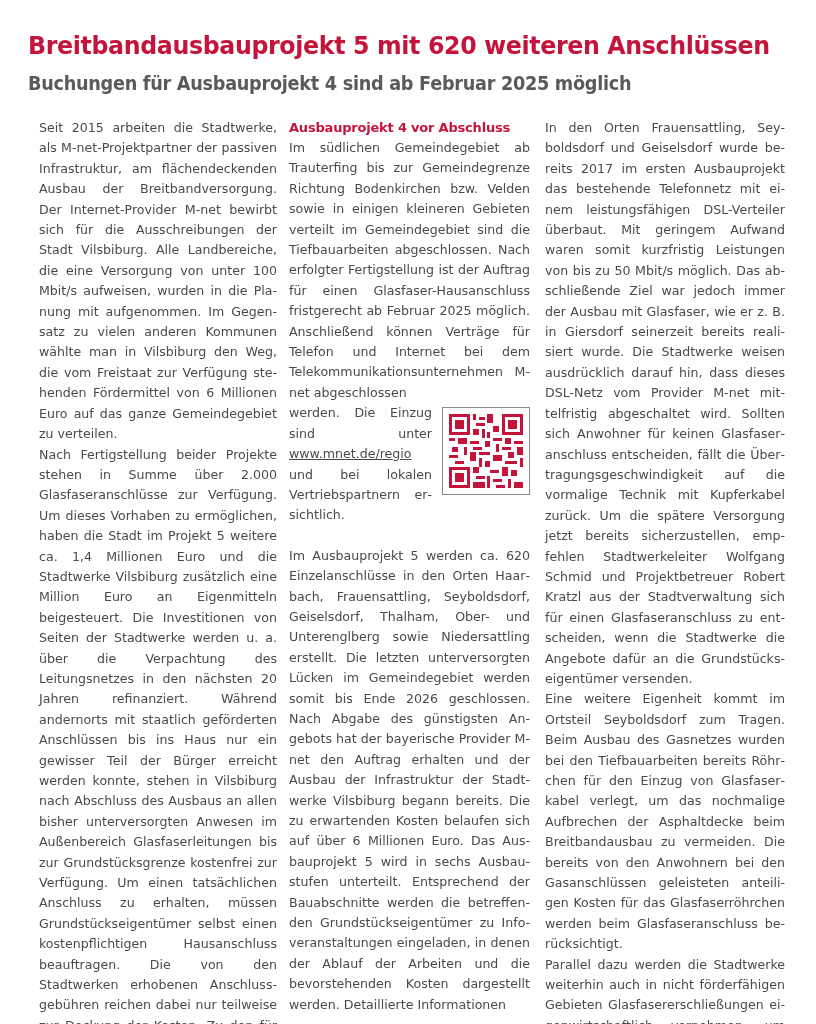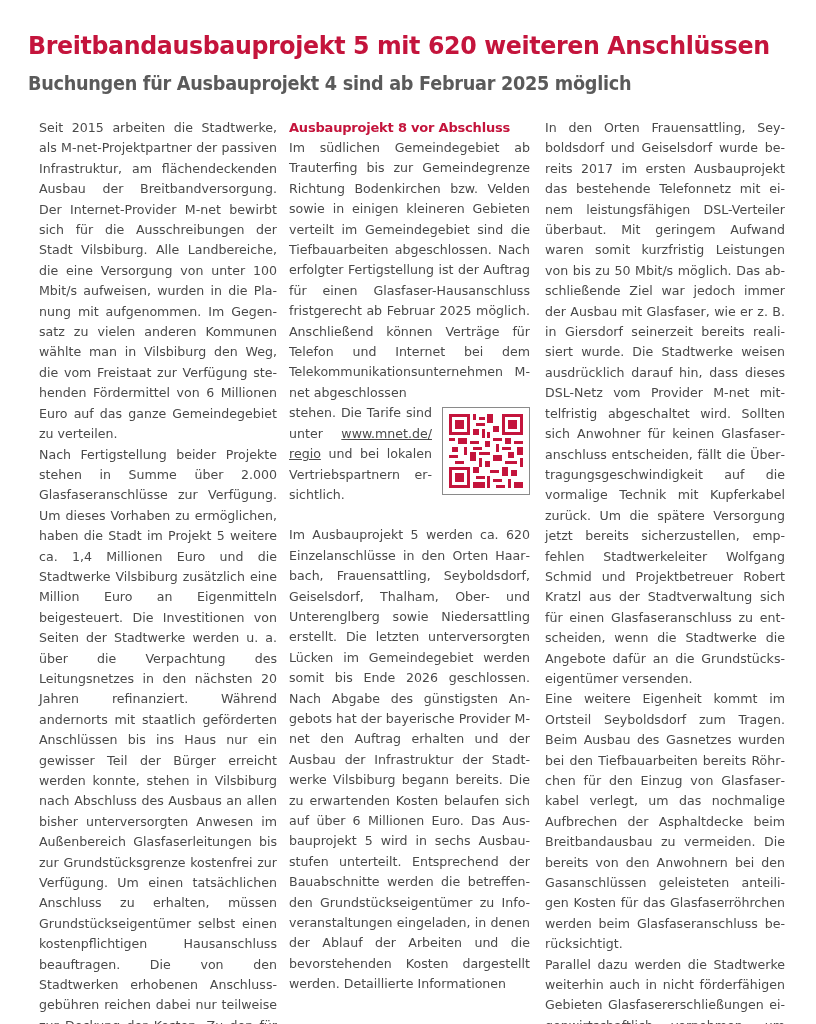--- a/index.html
+++ b/index.html
@@ -24,24 +24,24 @@
 
 <h1 class="headline">Breitbandausbauprojekt 5 mit 620 weiteren Anschlüssen</h1>
 <h2 class="subhead">Buchungen für Ausbauprojekt 4 sind ab Februar 2025 möglich</h2>
 
 <div class="col col1">
   <p>Seit 2015 arbeiten die Stadtwerke, als M-net-Projektpartner der passiven Infrastruktur, am flächendeckenden Ausbau der Breitbandversorgung. Der Internet-Provider M-net bewirbt sich für die Ausschreibungen der Stadt Vilsbiburg. Alle Landbereiche, die eine Versorgung von unter 100 Mbit/s aufweisen, wurden in die Pla­nung mit aufgenommen. Im Gegen­satz zu vielen anderen Kommunen wählte man in Vilsbiburg den Weg, die vom Freistaat zur Verfügung ste­henden Fördermittel von 6 Millionen Euro auf das ganze Gemeindegebiet zu verteilen.</p>
   <p>Nach Fertigstellung beider Projekte stehen in Summe über 2.000 Glasfaser­anschlüsse zur Verfügung. Um dieses Vorhaben zu ermöglichen, haben die Stadt im Projekt 5 weitere ca. 1,4 Mil­lionen Euro und die Stadtwerke Vils­biburg zusätzlich eine Million Euro an Eigenmitteln beigesteuert. Die Investi­tionen von Seiten der Stadtwerke wer­den u. a. über die Verpachtung des Leitungsnetzes in den nächsten 20 Jah­ren refinanziert. Während andernorts mit staatlich geförderten Anschlüssen bis ins Haus nur ein gewisser Teil der Bürger erreicht werden konnte, ste­hen in Vilsbiburg nach Abschluss des Ausbaus an allen bisher unterversorg­ten Anwesen im Außenbereich Glasfa­serleitungen bis zur Grundstücksgren­ze kostenfrei zur Verfügung. Um einen tatsächlichen Anschluss zu erhalten, müssen Grundstückseigentümer selbst einen kostenpflichtigen Haus­anschluss beauftragen. Die von den Stadtwerken erhobenen Anschluss­gebühren reichen dabei nur teilweise zur Deckung der Kosten. Zu den für die Bürger entstehenden Kosten infor­mieren die Stadtwerke Vilsbiburg in mehreren Informationsveranstaltun­gen, die zeitnah zum Baubeginn der jeweiligen Bauabschnitte stattfinden.</p>
 </div>
 
 <div class="col col2">
-  <p class="sub-title">Ausbauprojekt 8 vor Abschluss</p>
+  <p class="sub-title">Ausbauprojekt 4 vor Abschluss</p>
   <p>Im südlichen Gemeindegebiet ab Trau­terfing bis zur Gemeindegrenze Rich­tung Bodenkirchen bzw. Velden sowie in einigen kleineren Gebieten verteilt im Gemeindegebiet sind die Tiefbauar­beiten abgeschlossen. Nach erfolgter Fertigstellung ist der Auftrag für einen Glasfaser-Hausanschluss fristgerecht ab Februar 2025 möglich. Anschlie­ßend können Verträge für Telefon und Internet bei dem Telekommunikations­unternehmen M-net abgeschlossen</p>
   <div class="wrap">
-    <p class="txt"><span>stehen. Die Tarife sind unter </span><a class="link" href="#">www.mnet.de/​regio</a><span> und bei lokalen Vertriebspartnern er­sichtlich.</span></p>
+    <p class="txt"><span>werden. Die Einzug sind unter </span><a class="link" href="#">www.mnet.de/​regio</a><span> und bei lokalen Vertriebspartnern er­sichtlich.</span></p>
     <div class="qr">
       <svg viewBox="0 0 25 25" shape-rendering="crispEdges">
         <g fill="#c4143c">
           <path d="M0 0h7v7H0zM18 0h7v7h-7zM0 18h7v7H0z"></path>
         </g>
         <g fill="#fff">
           <path d="M1 1h5v5H1zM19 1h5v5h-5zM1 19h5v5H1z"></path>
         </g>
         <g fill="#c4143c">
           <path d="M2 2h3v3H2zM20 2h3v3h-3zM2 20h3v3H2z"></path>

